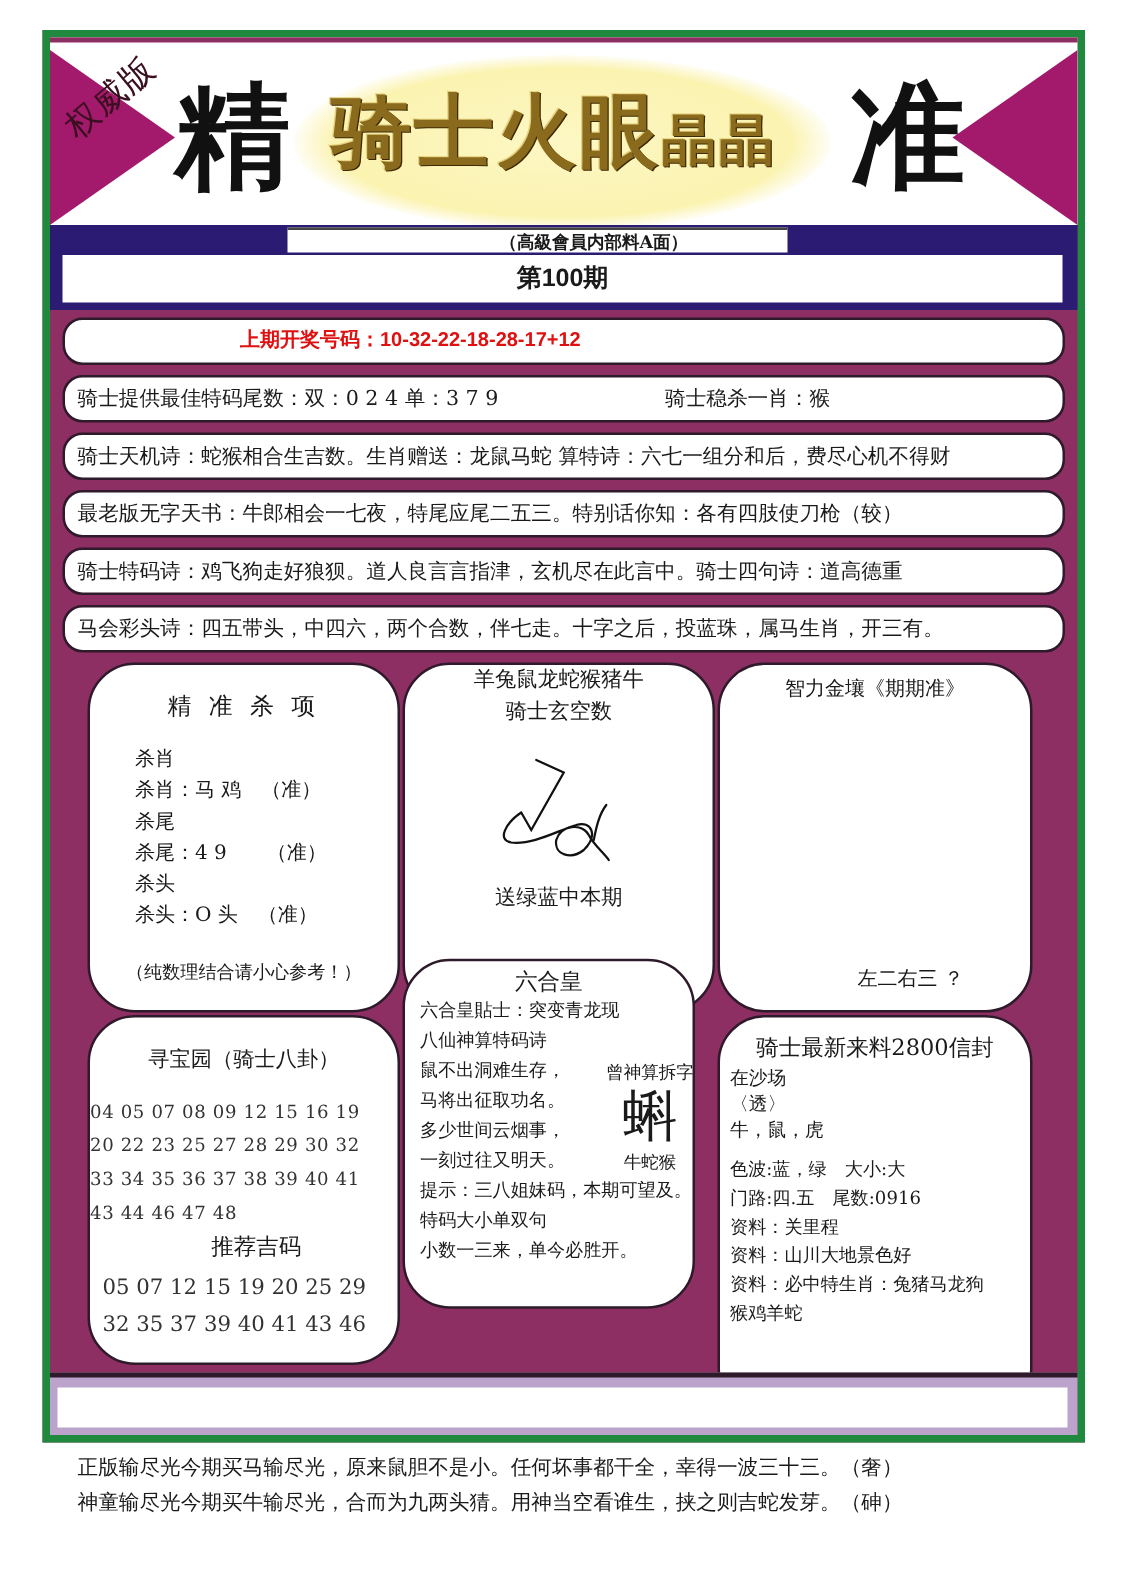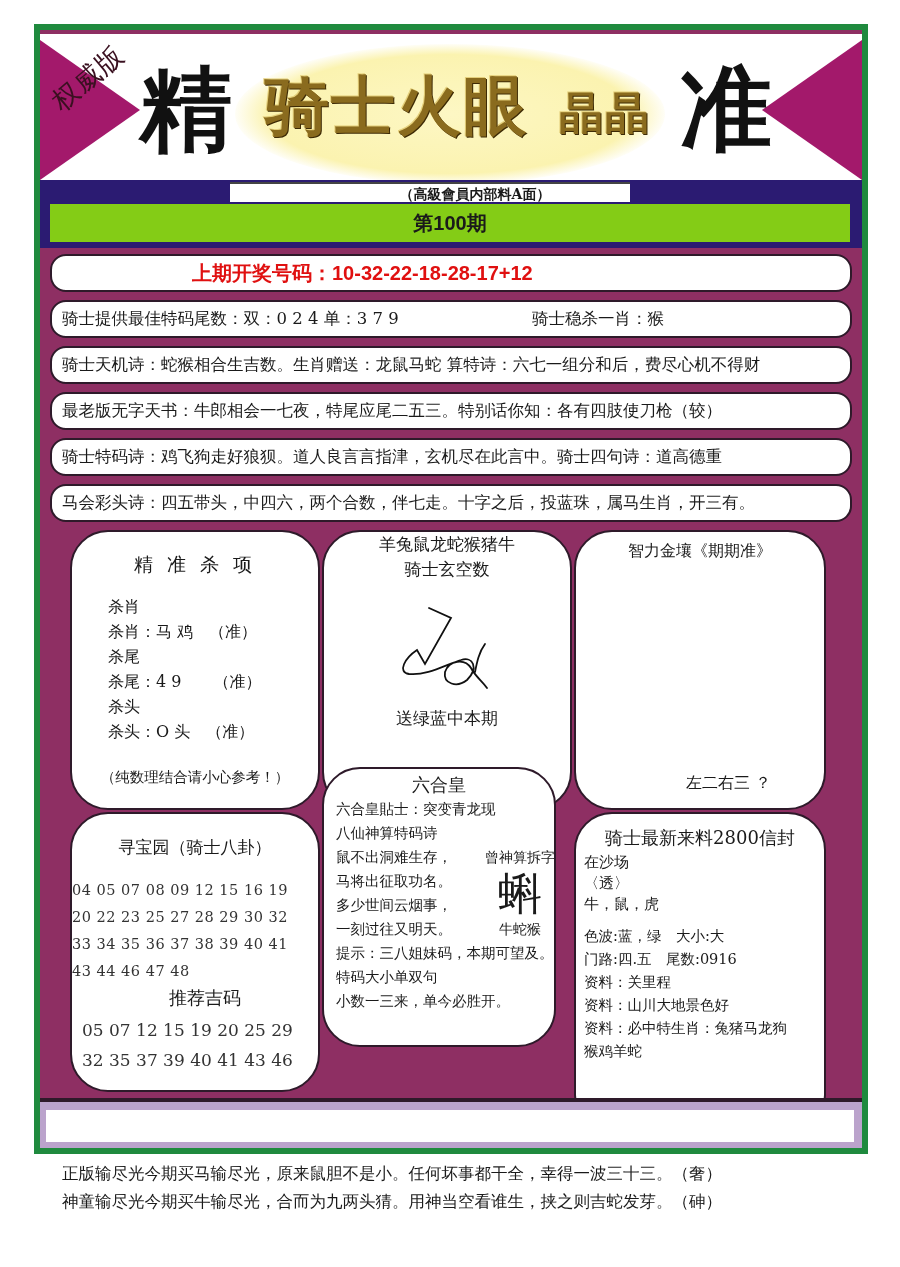--- a/index.html
+++ b/index.html
@@ -40,42 +40,42 @@
   .big-zhun {
     position: absolute; left: 640px; top: 30px; font-family: "DejaVu Sans", sans-serif;
     font-size: 92px; font-weight: bold; color: #111; line-height: 1;
   }
   .brand {
     position: absolute; left: 225px; top: 40px; font-family: "DejaVu Serif", serif;
     font-size: 64px; font-weight: bold; line-height: 1;
     color: #8a6b1e; text-shadow: 1px 1px 0 #3d2a05, -1px -1px 0 #e4cf7a;
     letter-spacing: 2px;
   }
-  .brand .small { font-size: 44px; margin-left: 30px; }
+  .brand .small { font-size: 44px; }
 
   .sub-band {
     position: absolute; left: 0; top: 150px; width: 822px; height: 68px; background: #2b1b72;
   }
   .sub-label {
     position: absolute; left: 190px; top: 2px; width: 400px; height: 20px;
     background: #ffffff; text-align: center; font-size: 14px; font-weight: bold;
     line-height: 20px; padding-left: 90px; border-top: 2px solid #444;
   }
   .issue-box {
     position: absolute; left: 10px; top: 24px; width: 800px; height: 38px;
-    background: #84cc16; text-align: center; font-family: "Liberation Sans", sans-serif;
+    background: #ffffff; text-align: center; font-family: "Liberation Sans", sans-serif;
     font-size: 20px; font-weight: bold; line-height: 38px;
   }
 
   .pill {
     position: absolute; left: 10px; width: 802px; height: 38px; background: #ffffff;
     border: 2px solid #2e1a2a; border-radius: 16px; font-size: 16.5px; line-height: 34px;
     padding-left: 10px; white-space: nowrap; overflow: hidden;
   }
-  .pill-draw { color: #e01010; font-family: "Liberation Sans", sans-serif; font-weight: bold; font-size: 20px; padding-left: 140px; }
+  .pill-draw { color: #e01010; font-family: "Liberation Sans", sans-serif; font-weight: bold; font-size: 16px; padding-left: 140px; }
   .pill .right-part { position: absolute; left: 480px; }
 
   .card {
     position: absolute; background: #ffffff; border: 2px solid #2e1a2a; border-radius: 38px;
     overflow: hidden;
   }
   .card .ttl { text-align: center; font-size: 19px; }
   .line { font-size: 16px; line-height: 25px; white-space: nowrap; }
   .c { text-align: center; }
 

